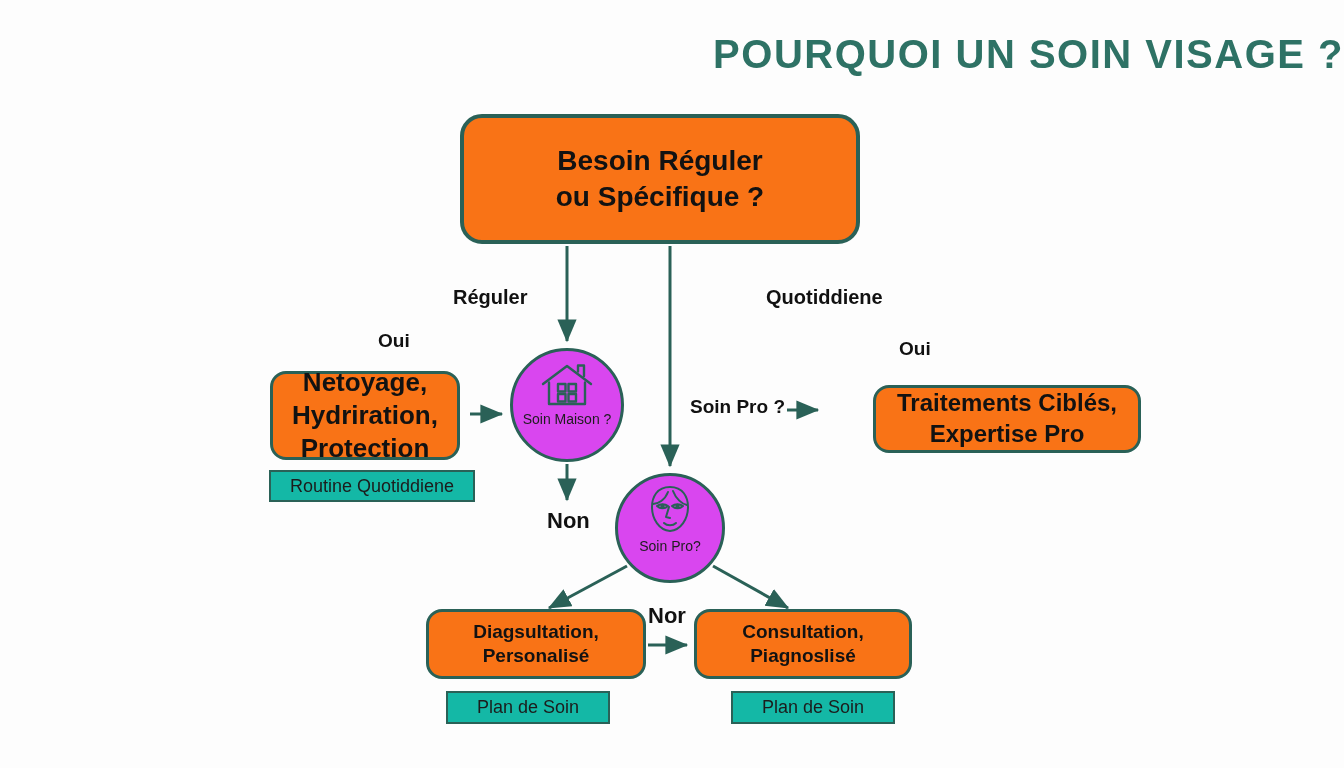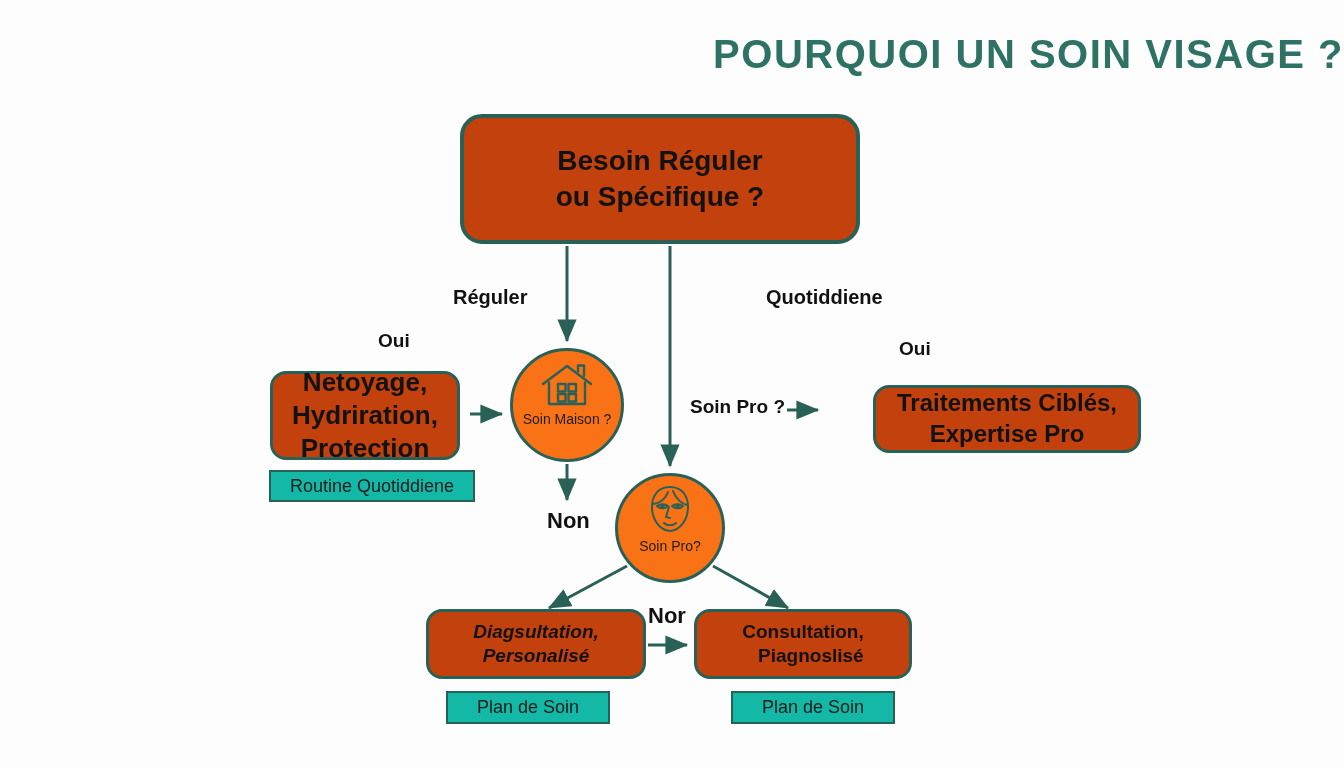--- a/index.html
+++ b/index.html
@@ -41,21 +41,21 @@
     font-weight: bold;
     letter-spacing: 1.5px;
   }
 
   
   .node-box {
     position: absolute;
     box-sizing: border-box;
     border: 3px solid #2a6157;
     border-radius: 16px;
-    background: #c2410c;
+    background: #f97316;
     display: flex;
     align-items: center;
     justify-content: center;
     text-align: center;
     color: #121212;
     font-weight: bold;
     line-height: 1.28;
   }
 
   #node-root {
@@ -83,30 +83,28 @@
     height: 68px;
     font-size: 24px;
   }
 
   #node-diagnosis {
     left: 426px;
     top: 609px;
     width: 220px;
     height: 70px;
     font-size: 19px;
-    font-style: italic;
   }
 
   #node-consultation {
     left: 694px;
     top: 609px;
     width: 218px;
     height: 70px;
     font-size: 19px;
-    text-align: right;
   }
 
   
   .caption-box {
     position: absolute;
     box-sizing: border-box;
     border: 2px solid #2a6157;
     background: #14b8a6;
     display: flex;
     align-items: center;
@@ -143,21 +141,21 @@
     width: 164px;
     height: 33px;
   }
 
   
   .circle-node {
     position: absolute;
     box-sizing: border-box;
     border: 3px solid #2a6157;
     border-radius: 50%;
-    background: #f97316;
+    background: #d946ef;
     display: flex;
     flex-direction: column;
     align-items: center;
     justify-content: flex-start;
   }
 
   #circle-home {
     left: 510px;
     top: 348px;
     width: 114px;

